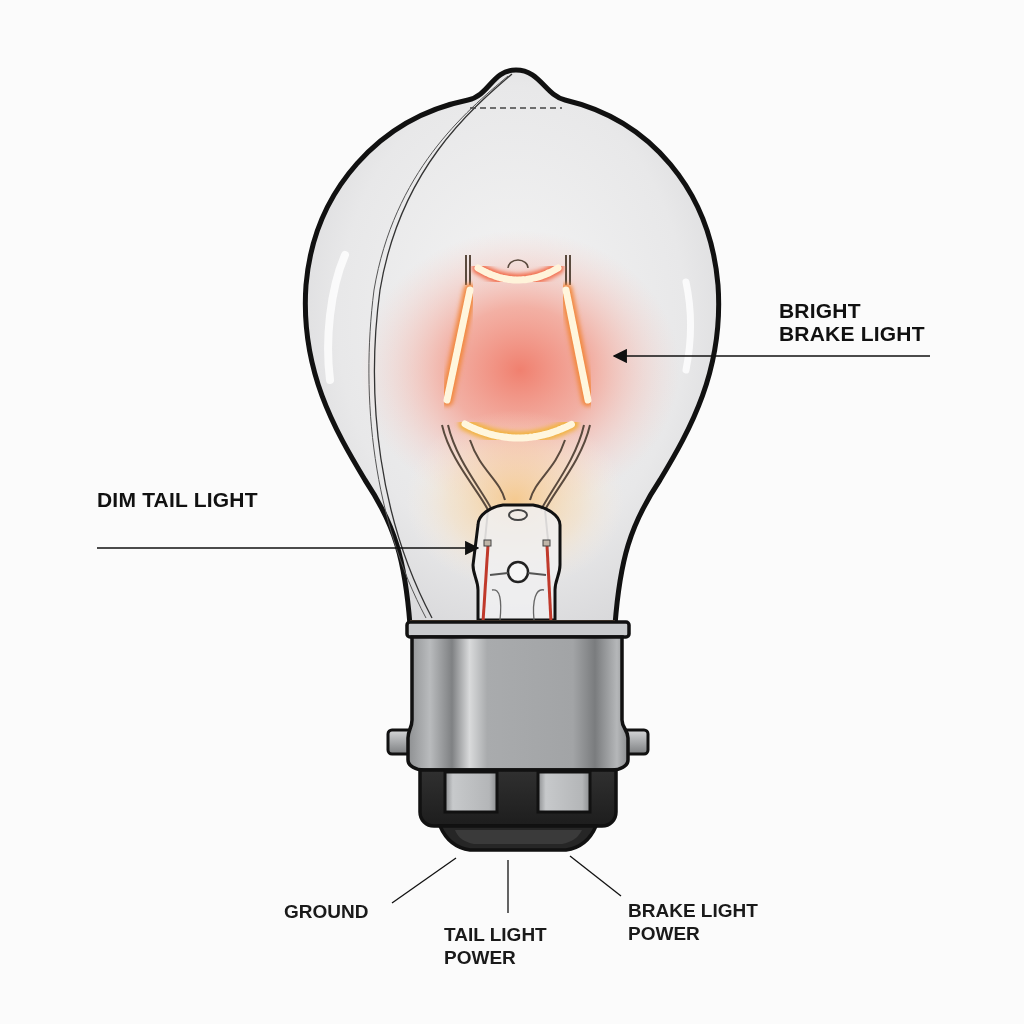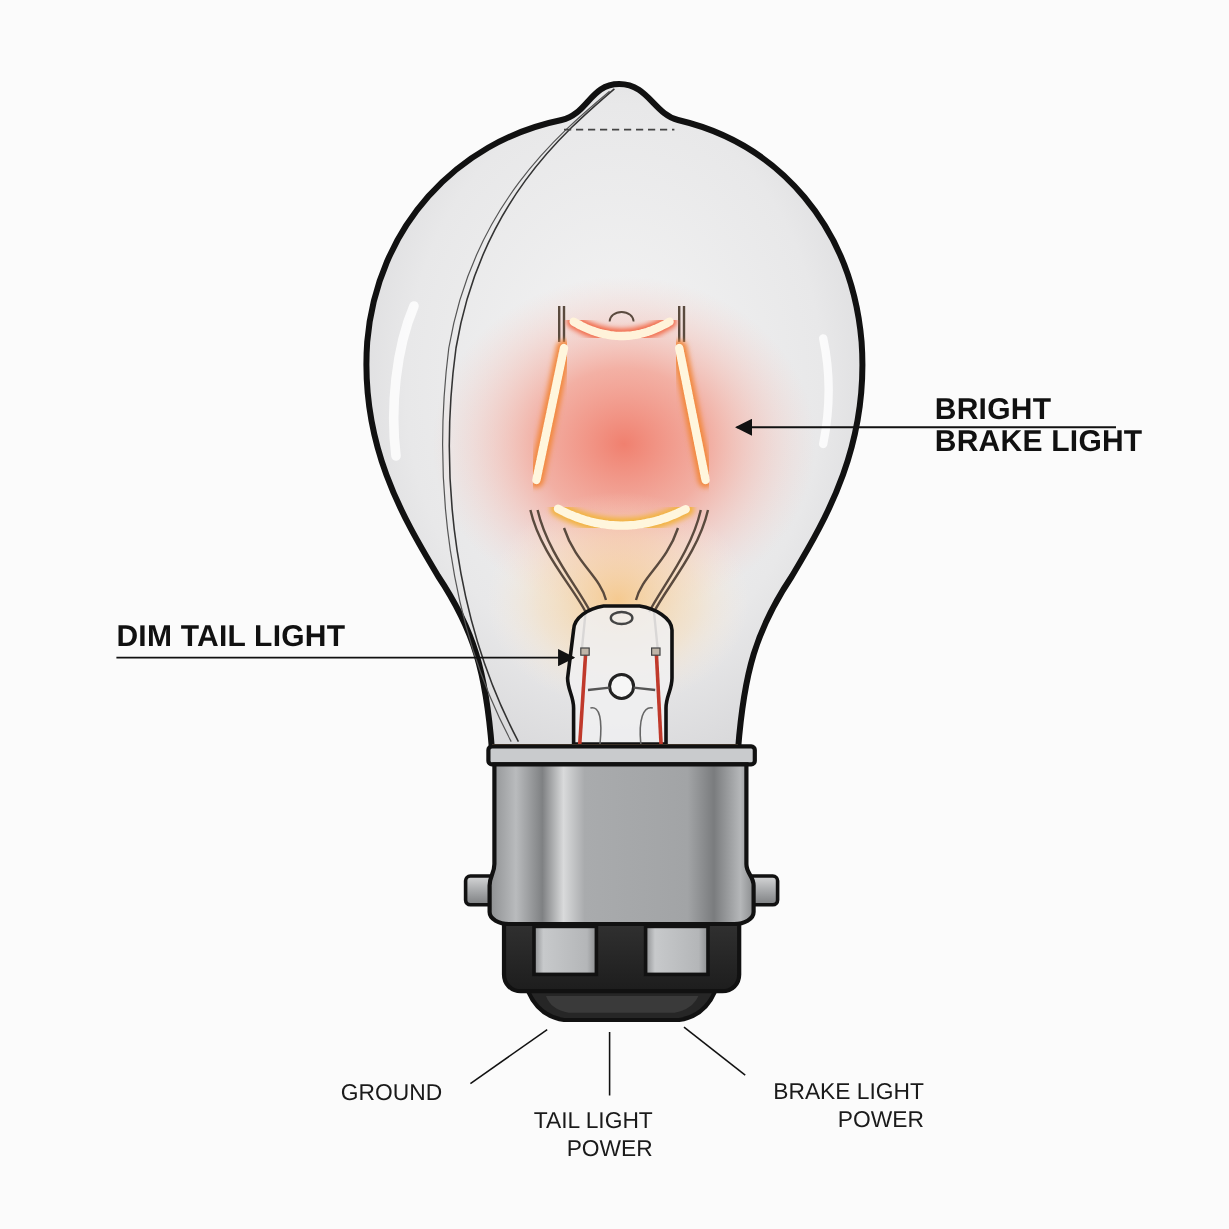--- a/index.html
+++ b/index.html
@@ -4,22 +4,22 @@
 <style>
   html, body { margin: 0; padding: 0; }
   body {
     width: 1024px; height: 1024px; overflow: hidden;
     background: #fbfbfb;
     font-family: "Liberation Sans", "DejaVu Sans", sans-serif;
     position: relative;
   }
   #diagram { position: absolute; left: 0; top: 0; width: 1024px; height: 1024px; }
   .label { position: absolute; color: #111; text-transform: uppercase; line-height: 1.08; }
-  .label.bold { font-weight: bold; font-size: 25px; letter-spacing: 0.2px; margin-top: 28px; }
-  .label.light { font-weight: normal; font-size: 19px; color: #1a1a1a; text-align: right; line-height: 1.2; }
+  .label.bold { font-weight: bold; font-size: 21px; letter-spacing: 0.2px; }
+  .label.light { font-weight: bold; font-size: 19px; color: #1a1a1a; text-align: left; line-height: 1.2; }
 </style>
 </head>
 <body>
 
 <svg id="diagram" viewBox="0 0 1024 1024" xmlns="http://www.w3.org/2000/svg">
   <defs>
     <radialGradient id="glassGrad" cx="0.5" cy="0.45" r="0.6">
       <stop offset="0" stop-color="#f4f4f4"></stop>
       <stop offset="0.7" stop-color="#e8e8e9"></stop>
       <stop offset="1" stop-color="#d8d8da"></stop>
@@ -170,21 +170,21 @@
 
 <div class="label bold" style="left:779px; top:300px;">
   <div>BRIGHT</div>
   <div>BRAKE LIGHT</div>
 </div>
 
 <div class="label bold" style="left:97px; top:489px;">DIM TAIL LIGHT</div>
 
 <div class="label light" style="left:284px; top:901px;">GROUND</div>
 
-<div class="label light" style="left:424px; top:924px; width:120px;">
+<div class="label light" style="left:444px; top:924px; width:120px;">
   <div>TAIL LIGHT</div>
   <div>POWER</div>
 </div>
 
 <div class="label light" style="left:628px; top:900px; width:142px;">
   <div>BRAKE LIGHT</div>
   <div>POWER</div>
 </div>
 
 </body></html>

